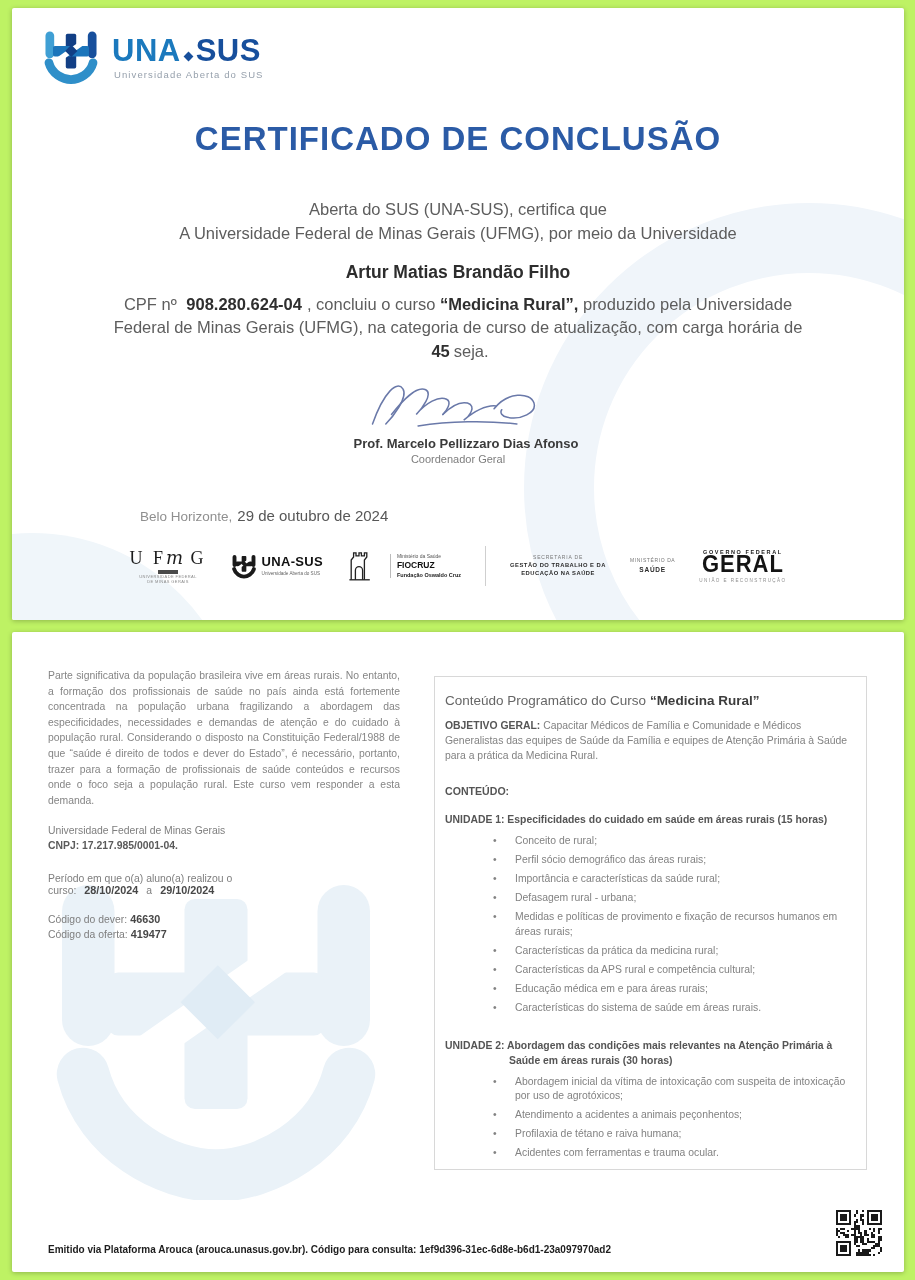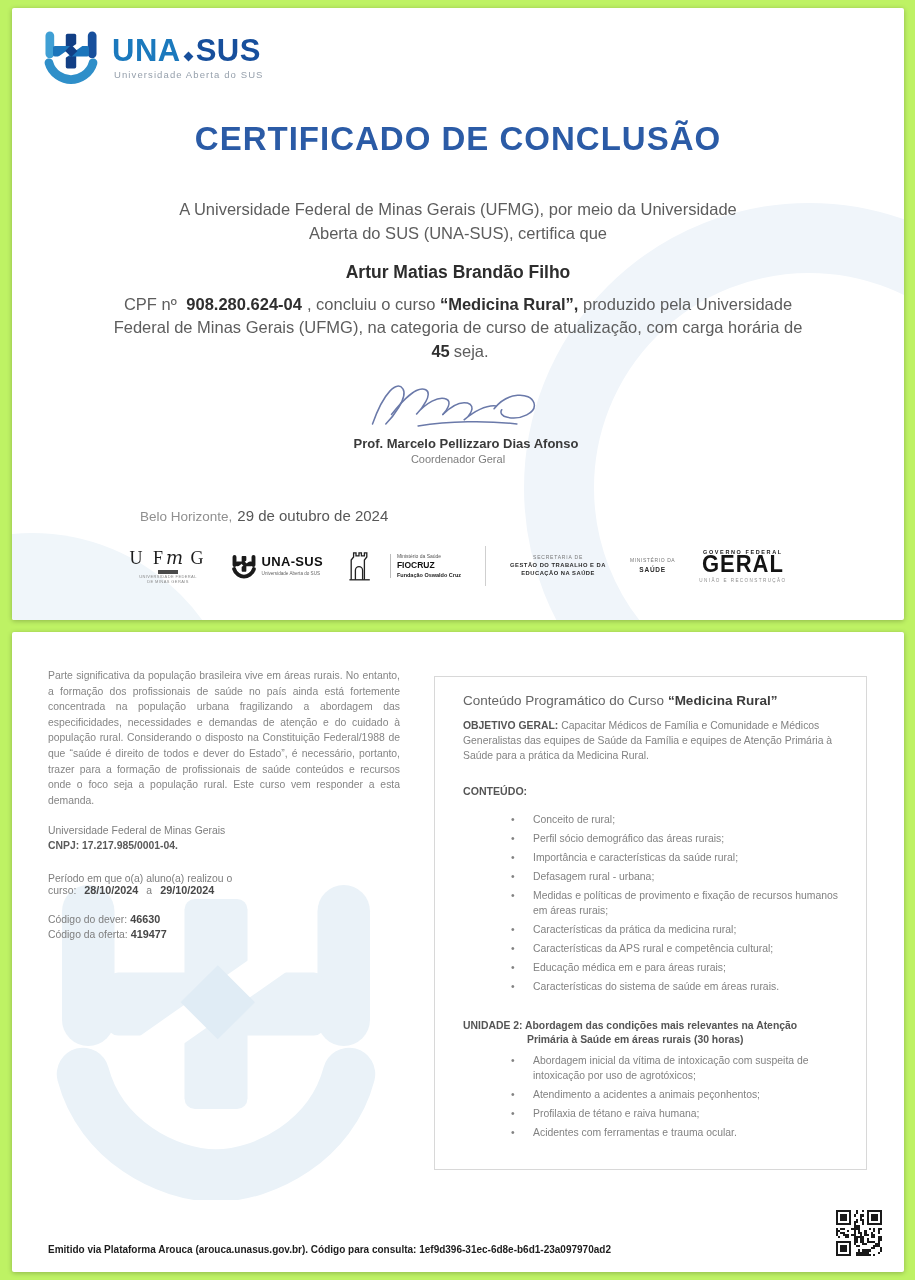--- a/index.html
+++ b/index.html
@@ -81,21 +81,21 @@
   .inst-block{margin-top:16px;font-size:10.4px;color:#7e7e7e;line-height:1.35;}
   .inst-cnpj{font-weight:bold;color:#5a5a5a;}
   .period-row{margin-top:20px;font-size:10.4px;color:#7e7e7e;}
   .period-row .pv{font-weight:bold;color:#474747;font-size:10.8px;margin:0 8px;}
   .codes{margin-top:16px;font-size:10.4px;color:#7e7e7e;line-height:1.45;}
   .codes .cv{font-weight:bold;color:#474747;font-size:10.8px;margin-left:3px;}
 
   .watermark{position:absolute;left:28px;top:246px;opacity:1;}
 
   .content-box{position:absolute;left:422px;top:44px;width:433px;height:494px;
-               border:1px solid #d8d8d8;background:#fff;padding:16px 28px;box-sizing:border-box;}
+               border:1px solid #d8d8d8;background:#fff;padding:16px 10px;box-sizing:border-box;}
   .cb-title{font-size:13.5px;color:#666;}
   .cb-title .strong{font-weight:bold;color:#3d3d3d;}
   .cb-objective{margin-top:10px;font-size:10.4px;color:#828282;line-height:1.45;}
   .cb-objective .lbl{font-weight:bold;color:#555;}
   .cb-content-lbl{margin-top:22px;font-size:10.6px;font-weight:bold;color:#555;}
   .unit{margin-top:16px;}
   .unit + .unit{margin-top:24px;}
   .unit-heading{font-size:10.4px;font-weight:bold;color:#555;line-height:1.4;
                 padding-left:64px;text-indent:-64px;}
   .bullets{margin-top:6px;margin-left:48px;}
@@ -131,22 +131,22 @@
           <span class="wm-diamond"></span>
           <span class="wm-sus">SUS</span>
         </div>
         <div class="wm-tagline">Universidade Aberta do SUS</div>
       </div>
     </div>
 
     <div class="cert-title">CERTIFICADO DE CONCLUSÃO</div>
 
     <div class="intro">
+      <div>Aberta do SUS (UNA-SUS), certifica que</div>
       <div>A Universidade Federal de Minas Gerais (UFMG), por meio da Universidade</div>
-      <div>Aberta do SUS (UNA-SUS), certifica que</div>
     </div>
 
     <div class="student">Artur Matias Brandão Filho</div>
 
     <div class="cert-body">
       <span>CPF nº</span>
       <span class="strong cpf-value">908.280.624-04</span><span>, concluiu o curso</span>
       <span class="strong">“Medicina Rural”,</span>
       <span>produzido pela Universidade Federal de Minas Gerais (UFMG), na categoria de curso de atualização, com carga horária de</span>
       <span class="strong hours">45</span><span>seja.</span>
@@ -265,20 +265,21 @@
         <span>Conteúdo Programático do Curso</span>
         <span class="strong">“Medicina Rural”</span>
       </div>
       <div class="cb-objective">
         <span class="lbl">OBJETIVO GERAL:</span>
         <span>Capacitar Médicos de Família e Comunidade e Médicos Generalistas das equipes de Saúde da Família e equipes de Atenção Primária à Saúde para a prática da Medicina Rural.</span>
       </div>
       <div class="cb-content-lbl">CONTEÚDO:</div>
       <div>
           <div class="unit">
+            <div class="unit-heading">UNIDADE 1: Especificidades do cuidado em saúde em áreas rurais (15 horas)</div>
             <div class="bullets">
               <div class="bullet">
                 <span class="dot">•</span>
                 <span class="btext">Conceito de rural;</span>
               </div>
               <div class="bullet">
                 <span class="dot">•</span>
                 <span class="btext">Perfil sócio demográfico das áreas rurais;</span>
               </div>
               <div class="bullet">

